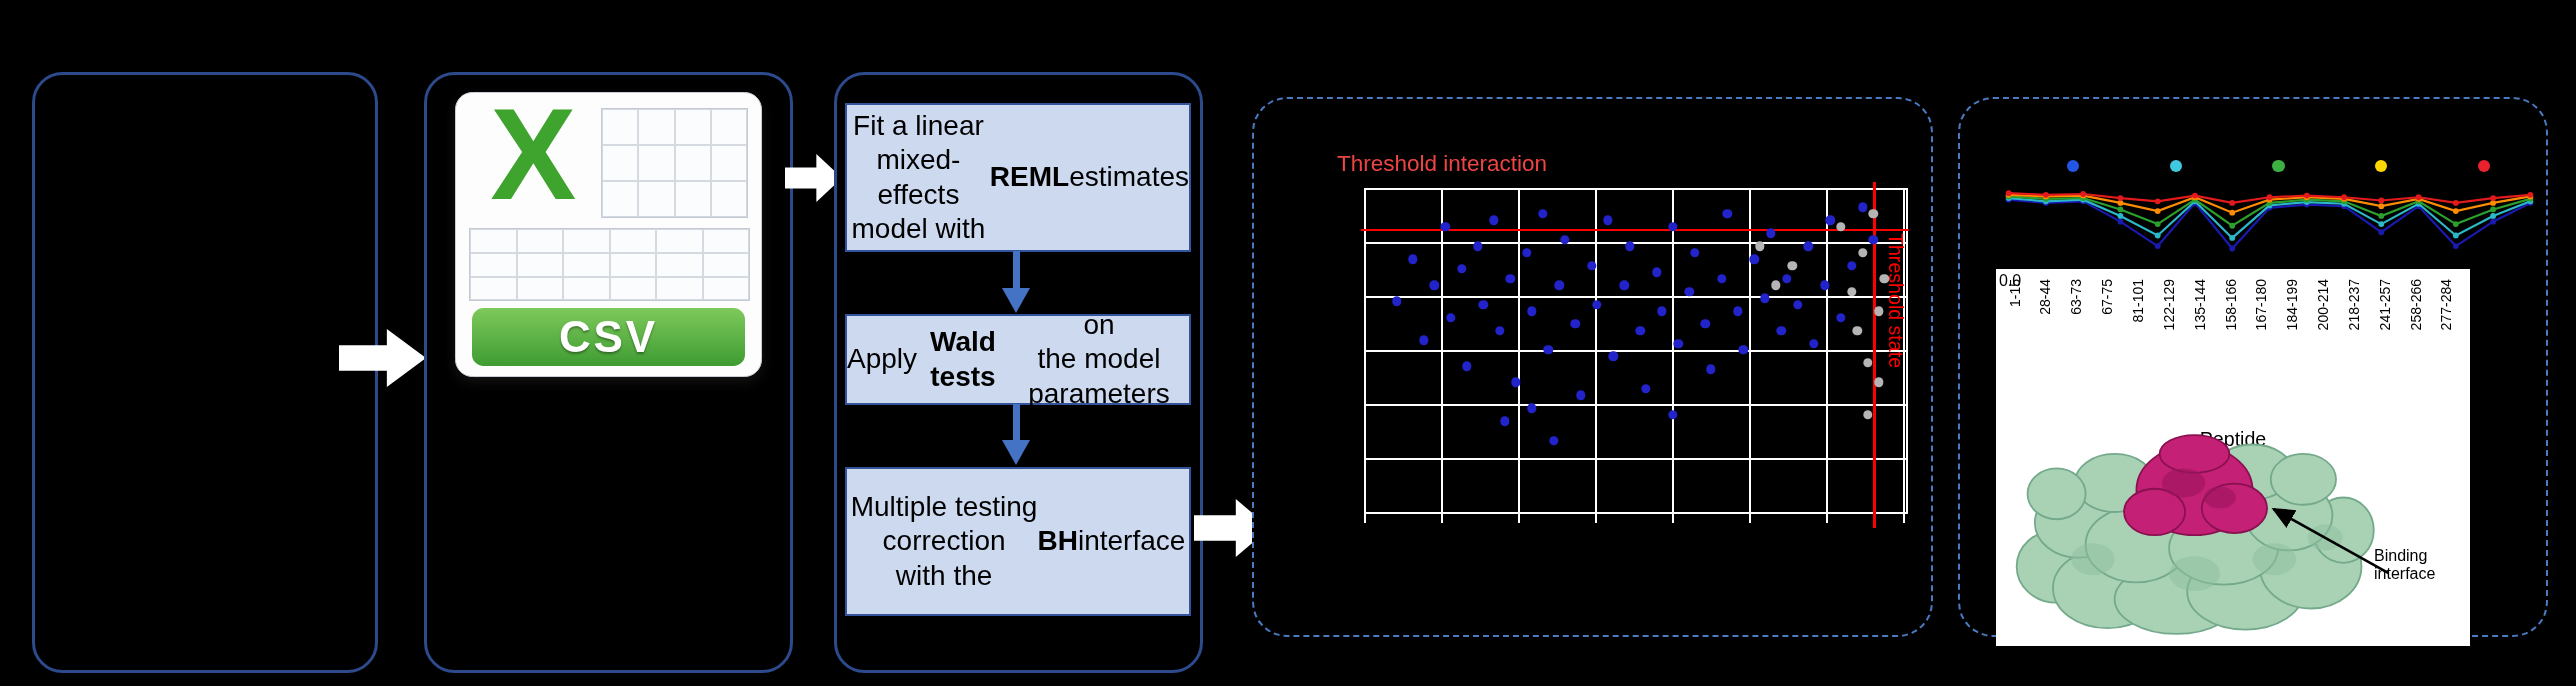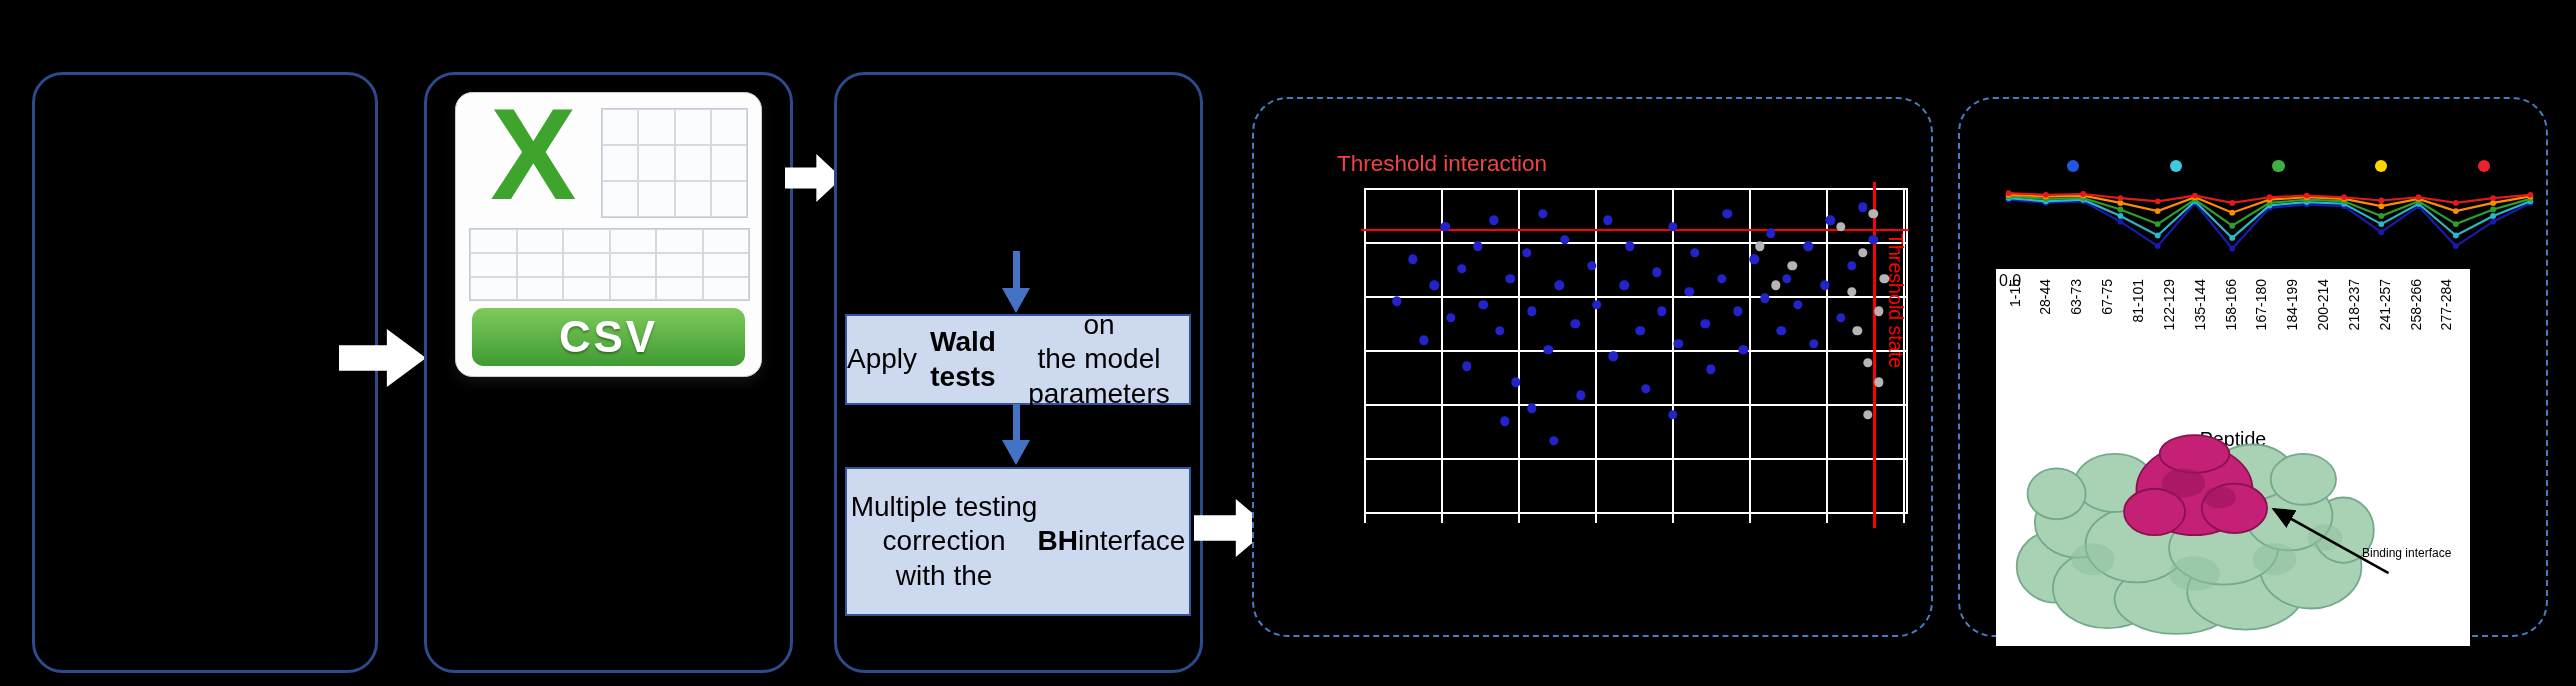--- a/index.html
+++ b/index.html
@@ -56,21 +56,21 @@
   .ldot{width:12.4px;height:12.4px;border-radius:50%;display:inline-block;}
   .uptake-svg{position:absolute;left:1997px;top:179px;}
 
   
   .white-panel{position:absolute;left:1996px;top:269px;width:474px;height:377px;background:#fff;}
   .ytick{position:absolute;left:2.9px;top:2.9px;font-size:16px;color:#000;}
   .plabels{position:absolute;left:11.6px;top:10.2px;width:446px;display:flex;justify-content:space-between;align-items:flex-start;}
   .plabel{writing-mode:vertical-rl;transform:rotate(180deg);font-size:14px;color:#000;line-height:1;}
   .xlabel{position:absolute;left:0;top:119px;width:100%;text-align:center;font-size:19.6px;color:#000;margin-top:40px;}
   .protein-svg{position:absolute;left:13px;top:145px;}
-  .binding-note{position:absolute;left:366px;top:278px;width:96px;font-size:12px;line-height:1.15;color:#000;}
+  .binding-note{position:absolute;left:378px;top:278px;width:96px;font-size:16px;line-height:1.15;color:#000;}
   .anno-svg{position:absolute;left:0;top:0;pointer-events:none;}
 </style>
 </head>
 <body>
 
 <div class="stage">
 
   <div class="panel-solid" style="left:32px;top:72px;width:340px;height:595px;"></div>
 
   <div class="block-arrow" style="left:339px;top:329px;width:87px;height:58px;"></div>
@@ -113,20 +113,23 @@
           <div></div>
       </div>
       <div class="csv-banner">CSV</div>
     </div>
   </div>
 
   <div class="block-arrow" style="left:785px;top:154px;width:57px;height:48px;"></div>
 
   <div class="panel-solid" style="left:834px;top:72px;width:363px;height:595px;"></div>
 
+  <div class="flow-box" style="top:103px;height:145px;"><span>Fit a linear mixed-
+effects model with
+</span><b>REML</b><span> estimates</span></div>
   <div class="down-stem" style="top:251px;height:38px;"></div>
   <div class="down-head" style="top:288px;"></div>
 
   <div class="flow-box" style="top:314px;height:87px;"><span>Apply </span><b>Wald tests</b><span> on
 the model parameters</span></div>
   <div class="down-stem" style="top:404px;height:36px;"></div>
   <div class="down-head" style="top:440px;"></div>
 
   <div class="flow-box" style="top:467px;height:145px;"><span>Multiple testing
 correction

